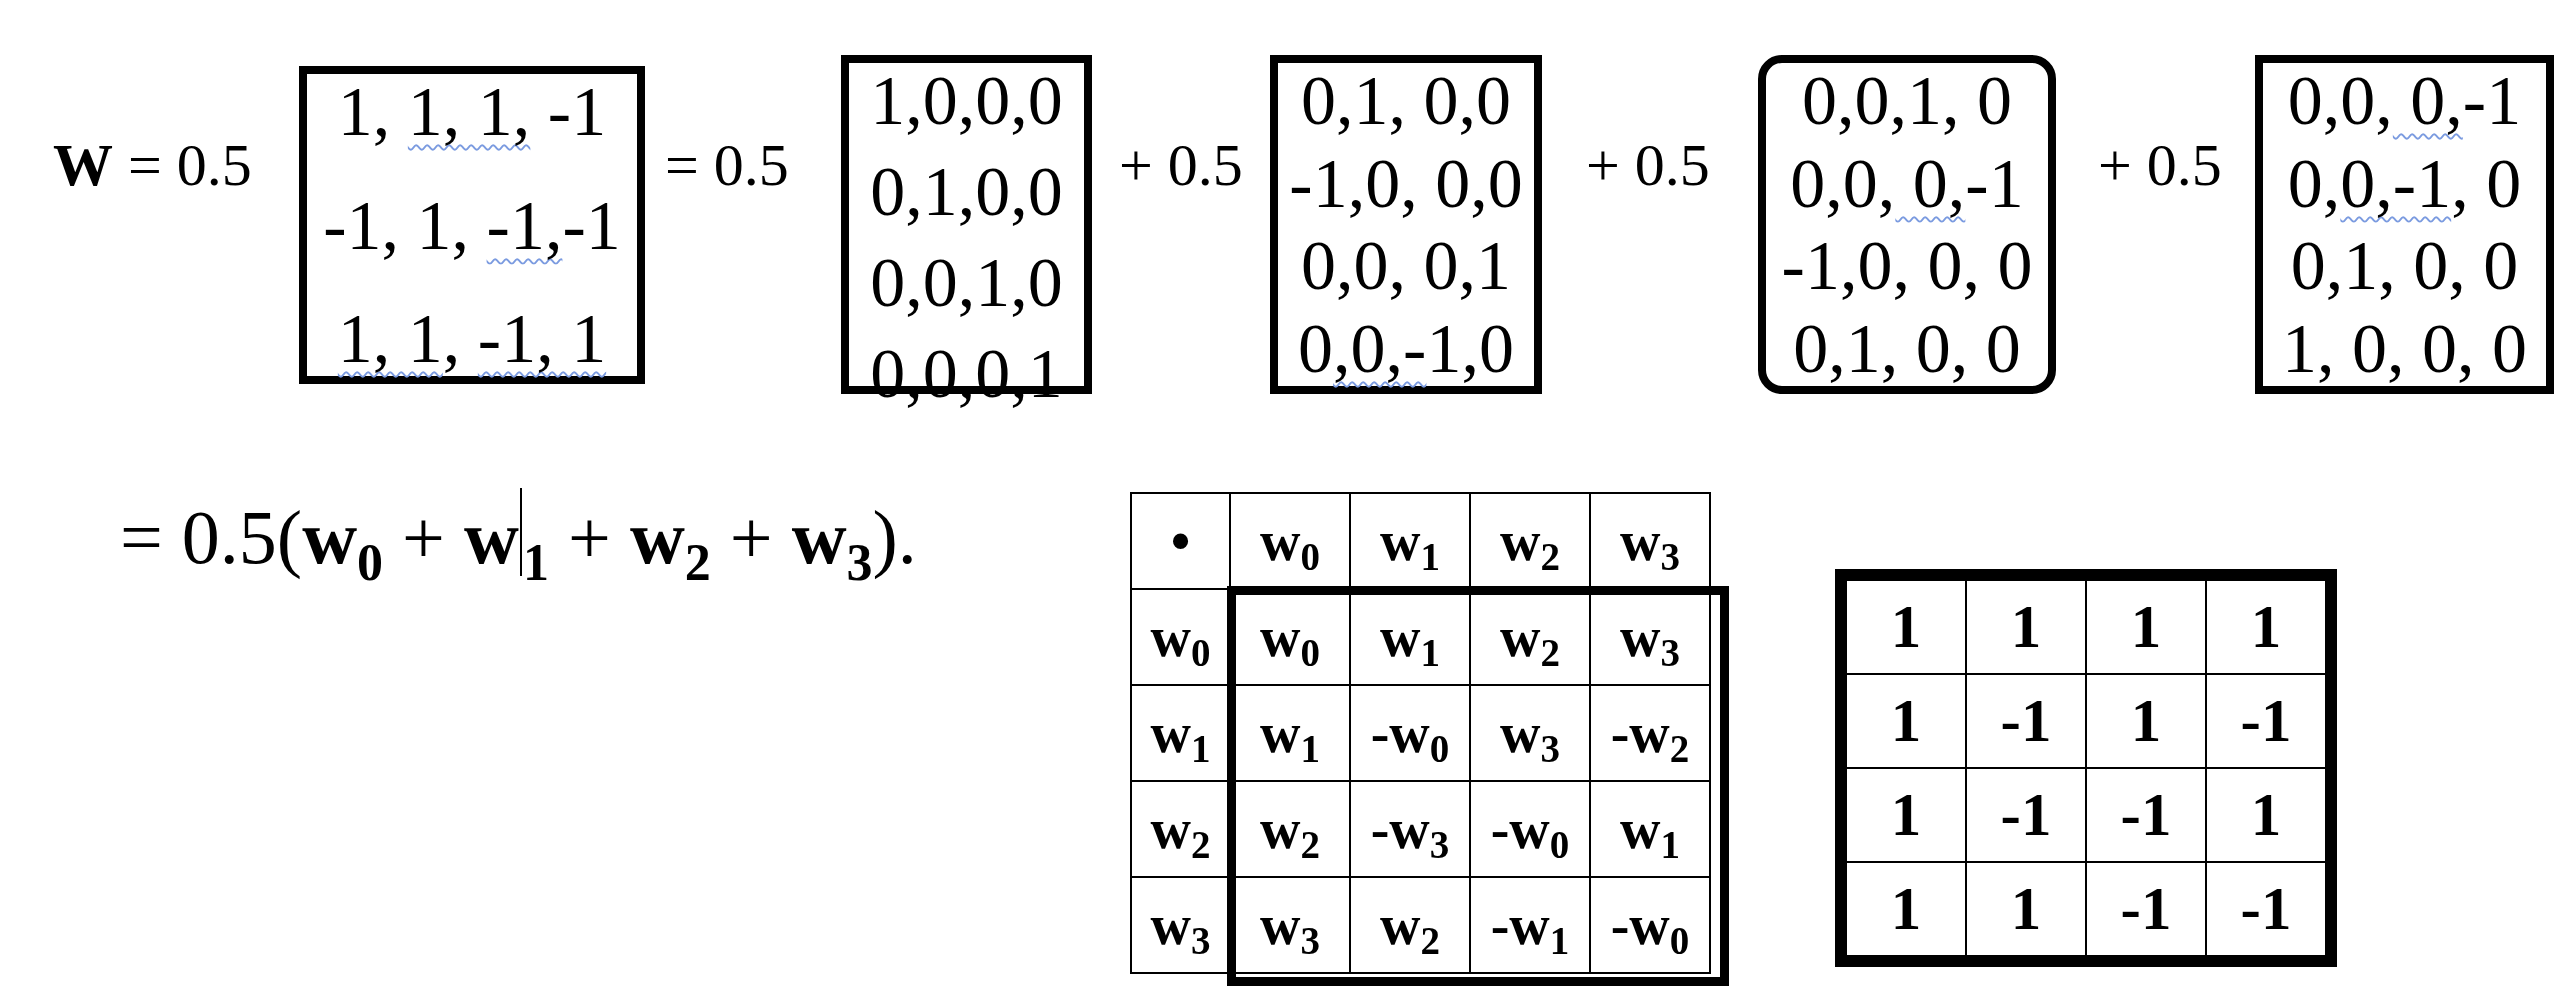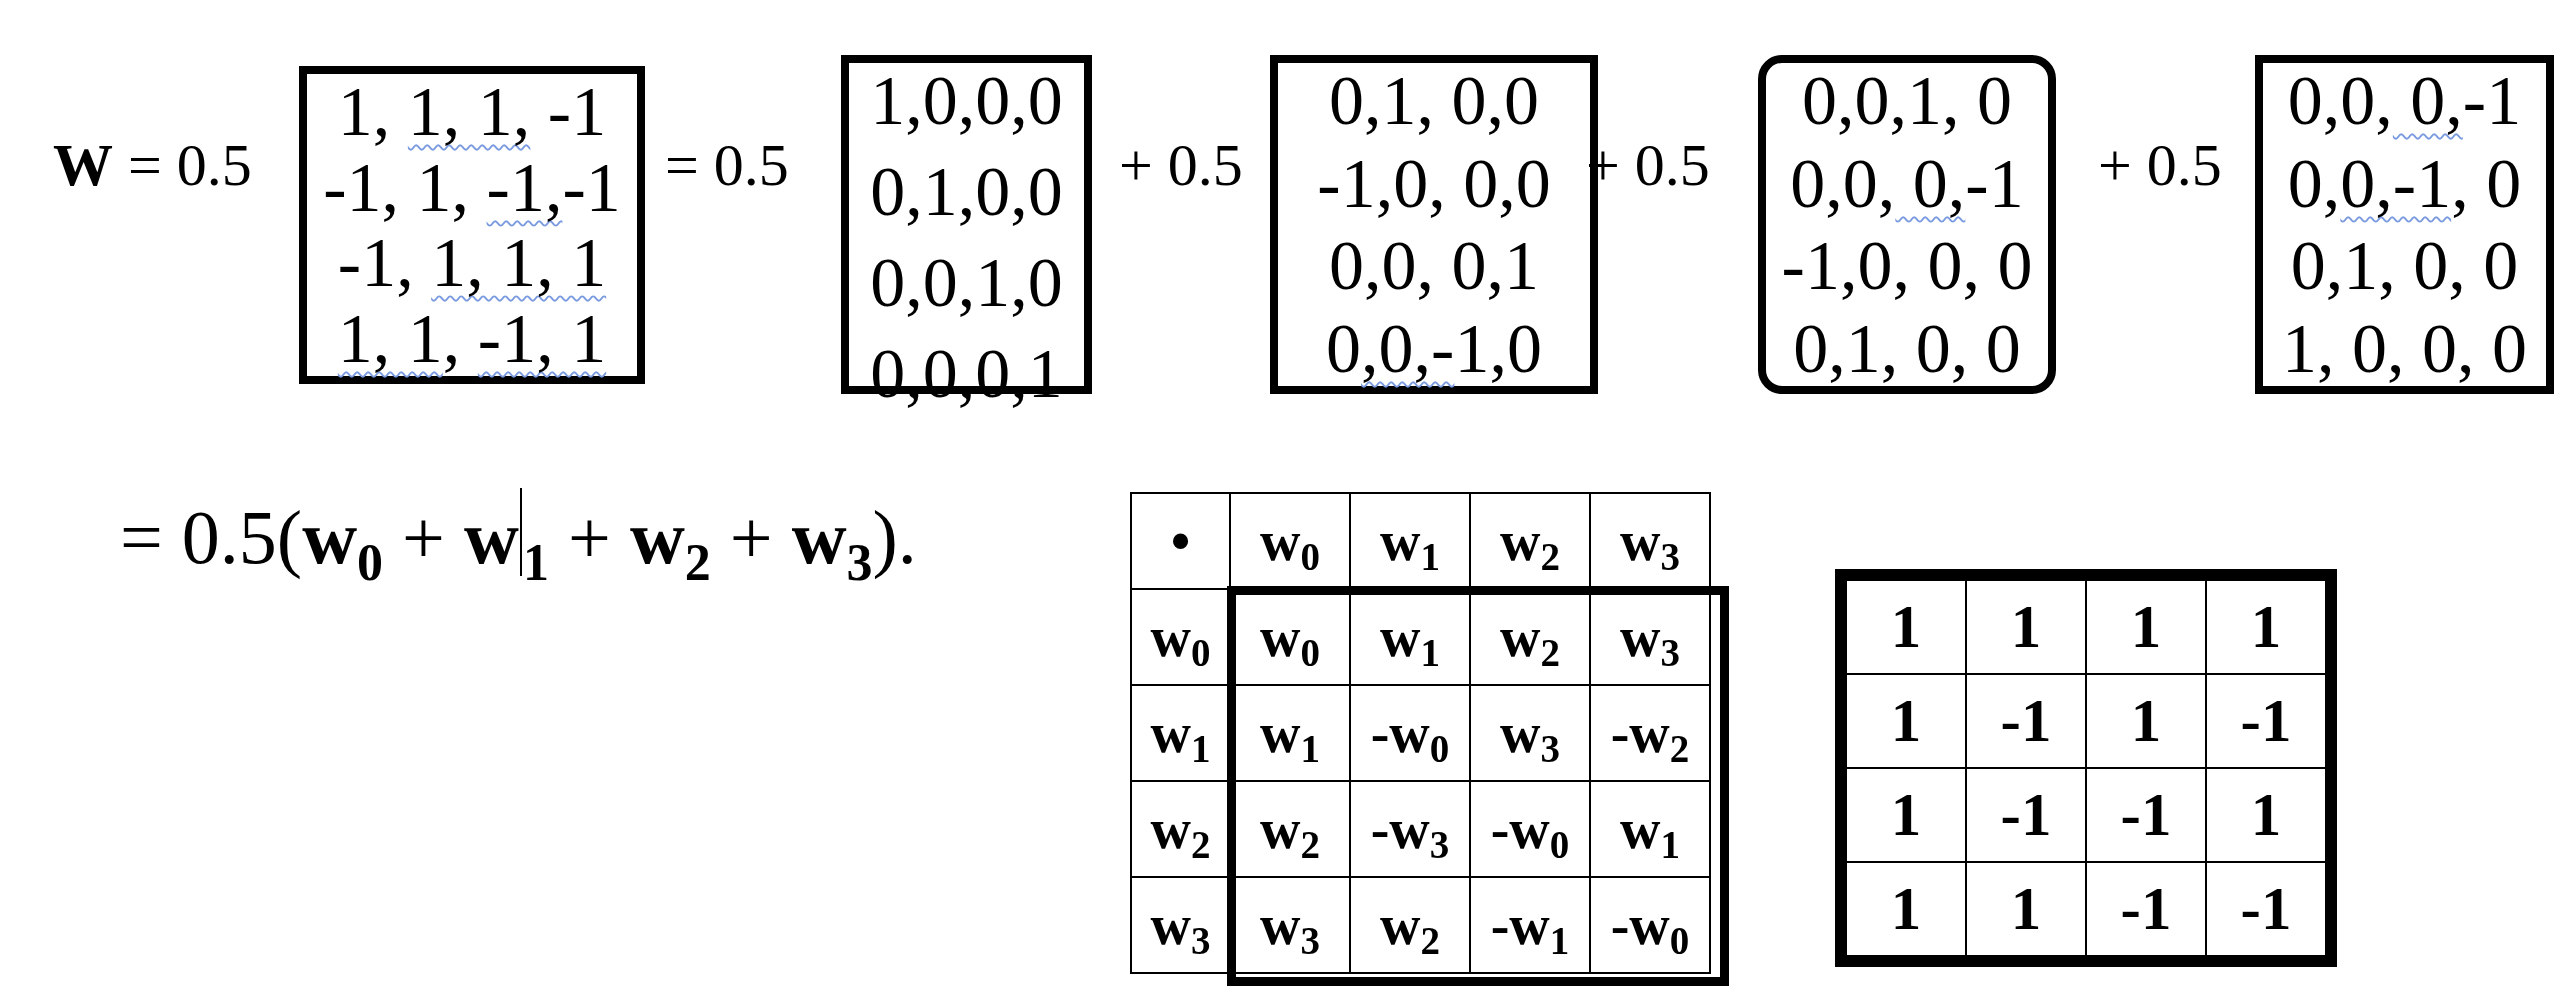--- a/index.html
+++ b/index.html
@@ -30,21 +30,21 @@
     box-sizing:border-box;
     border:8.5px solid #000;
     background:#fff;
     display:flex;
     flex-direction:column;
     justify-content:space-between;
     align-items:center;
   }
   #m0{left:299px;top:66px;width:346px;height:318px;}
   #m1{left:841px;top:55px;width:251px;height:339px;gap:16px;}
-  #m2{left:1270px;top:55px;width:328px;height:339px;}
+  #m2{left:1270px;top:55px;width:272px;height:339px;}
   #m3{left:1758px;top:55px;width:298px;height:339px;border-radius:24px;}
   #m4{left:2255px;top:55px;width:299px;height:339px;}
   .m-row{
     font-size:70px;
     line-height:75px;
     white-space:pre;
     text-align:center;
   }
   .sq{
     text-decoration-line:underline;
@@ -115,21 +115,20 @@
 </head>
 <body>
 
 <div id="canvas">
 
   <div class="op" id="lhs"><span class="bold">W</span><span> = 0.5</span></div>
 
   <div class="matrix-box" id="m0">
       <div class="m-row"><span>1, </span><span class="sq">1, 1,</span><span> -1</span></div>
       <div class="m-row"><span>-1, 1, </span><span class="sq">-1,</span><span>-1</span></div>
-      <div class="m-row"><span>-1, </span><span class="sq">1, 1, 1</span></div>
       <div class="m-row"><span class="sq">1, 1</span><span>, </span><span class="sq">-1, 1</span></div>
     </div>
 
   <div class="op" id="op-eq">= 0.5</div>
 
   <div class="matrix-box" id="m1">
       <div class="m-row"><span>1,0,0,0</span></div>
       <div class="m-row"><span>0,1,0,0</span></div>
       <div class="m-row"><span>0,0,1,0</span></div>
       <div class="m-row"><span>0,0,0,1</span></div>

